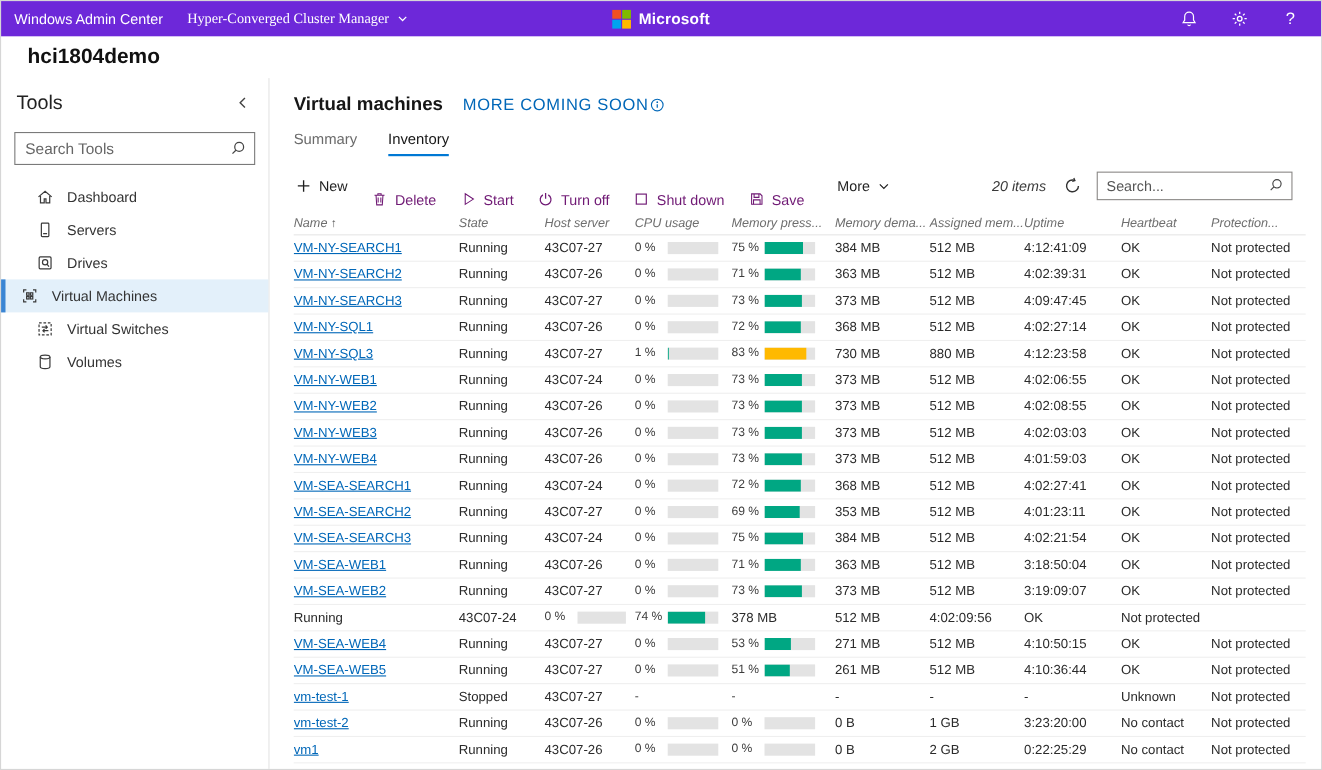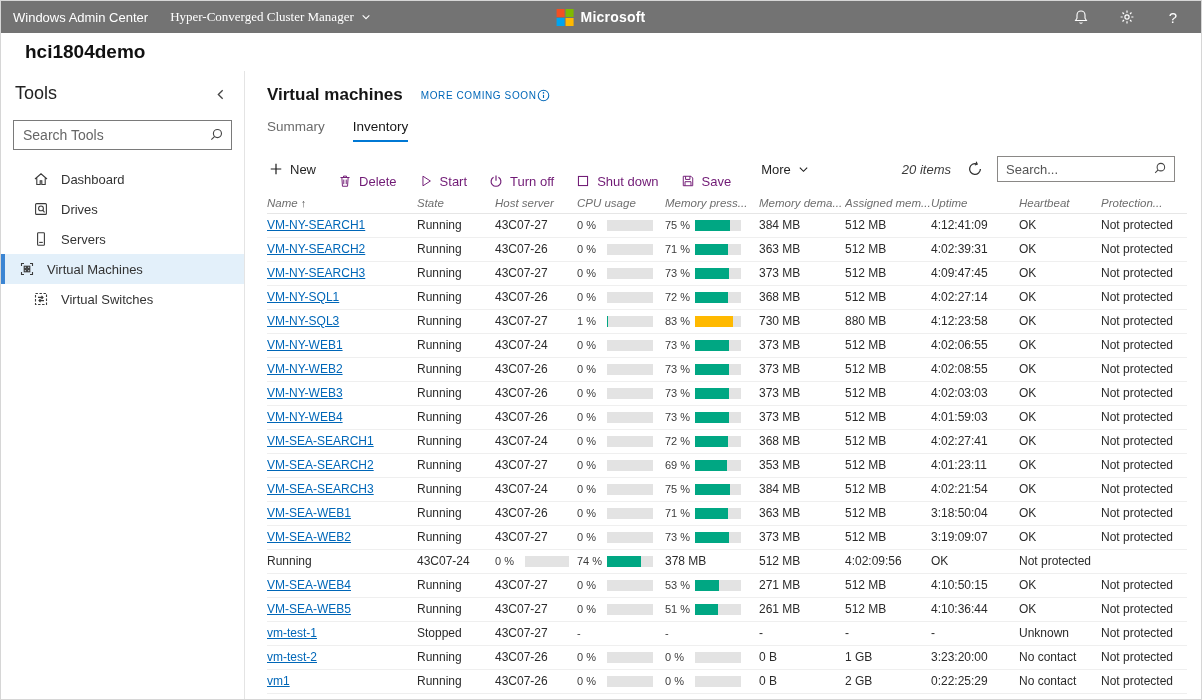--- a/index.html
+++ b/index.html
@@ -1,21 +1,21 @@
 <!DOCTYPE html>
 <html><head>
 <meta charset="utf-8">
 <style>
   * { box-sizing: border-box; margin: 0; padding: 0; }
   html,body { width:1202px; height:700px; }
   body { font-family: "Liberation Sans", sans-serif; background:#fff; color:#2e2e2e; }
   .app { width:1202px; height:700px; border:1px solid #d6d6d6; display:flex; flex-direction:column; background:#fff; overflow:hidden; }
 
   
-  .topbar { height:32px; background:#737373; color:#fff; display:flex; align-items:center; position:relative; flex:0 0 32px; }
+  .topbar { height:32px; background:#6d28d9; color:#fff; display:flex; align-items:center; position:relative; flex:0 0 32px; }
   .topbar .left { display:flex; align-items:center; gap:22px; padding-left:12px; font-size:13px; }
   .tb-solution { display:flex; align-items:center; gap:7px; cursor:pointer;font-family:Liberation Serif, serif; }
   .tb-chevron svg { display:block; }
   .tb-center { position:absolute; left:50%; transform:translateX(-50%); display:flex; align-items:center; gap:7px; }
   .ms-logo { display:grid; grid-template-columns:8px 8px; grid-template-rows:8px 8px; gap:1px; }
   .ms-logo span { display:block; }
   .ms-name { font-size:14px; font-weight:bold; letter-spacing:.2px; }
   .tb-right { margin-left:auto; display:flex; align-items:center; gap:30px; padding-right:20px; }
   .tb-icon { color:#fff; width:16px; height:16px; display:flex; align-items:center; justify-content:center; cursor:pointer; font-size:15px; }
   .tb-icon svg { display:block; }
@@ -37,21 +37,21 @@
   .tools-search input::placeholder { color:#666; }
   .search-glyph { position:absolute; right:8px; top:7px; color:#444; }
   .nav-item { height:30px; display:flex; align-items:center; gap:12px; padding-left:28px; font-size:13px; color:#333; cursor:pointer; border-left:4px solid transparent; }
   .nav-item .nic { width:16px; height:16px; color:#3a3a3a; flex:0 0 16px; }
   .nav-item.selected { background:#e3f0fa; border-left-color:#3b85d3; padding-left:14px; }
 
   
   .main { flex:1; padding:10px 14px 0 22px; min-width:0; }
   .title-row { display:flex; align-items:center; margin-top:4px; }
   .title-row h2 { font-size:17px; font-weight:bold; color:#161616; }
-  .badge { margin-left:18px; font-size:10px; letter-spacing:.6px; color:#0067b8; display:flex; align-items:center; gap:1px; cursor:pointer; }
+  .badge { margin-left:18px; font-size:15px; letter-spacing:.6px; color:#0067b8; display:flex; align-items:center; gap:1px; cursor:pointer; }
   .badge svg { display:block; }
 
   .tabs { display:flex; gap:28px; margin-top:14px; }
   .tab { font-size:13.5px; padding-bottom:6px; cursor:pointer; border-bottom:2px solid transparent; color:#6b6b6b; }
   .tab.active { color:#161616; border-bottom-color:#0078d4; }
 
   .toolbar { display:flex; align-items:center; margin-top:10px; height:34px; }
   .tbtn { display:flex; align-items:center; gap:7px; font-size:13px; padding:0 11px; height:30px; cursor:pointer; color:#1f1f1f; }
   .tbtn:first-child { padding-left:2px; }
   .tbtn.disabled { color:#701a75; cursor:default;margin-top:24px; }
@@ -151,35 +151,35 @@
           <span class="nic">
             <svg width="16" height="16" viewBox="0 0 16 16">
                 <path d="M2 8l6-5.2L14 8M3.8 7.2v6.3h3.4v-3.7h1.6v3.7h3.4V7.2" fill="none" stroke="currentColor" stroke-width="1.1"></path>
               </svg>
           </span>
           <span>Dashboard</span>
         </div>
         <div class="nav-item">
           <span class="nic">
             <svg width="16" height="16" viewBox="0 0 16 16">
-                <rect x="2.6" y="2.6" width="10.8" height="10.8" rx="1" fill="none" stroke="currentColor" stroke-width="1.1"></rect>
-                <circle cx="8" cy="7.4" r="2.4" fill="none" stroke="currentColor" stroke-width="1.1"></circle>
-                <path d="M9.7 9.1l1.8 2.2" stroke="currentColor" stroke-width="1.1"></path>
+                <rect x="4.6" y="1.8" width="6.8" height="12.4" rx="0.8" fill="none" stroke="currentColor" stroke-width="1.1"></rect>
+                <path d="M6.2 11.4h3.6" stroke="currentColor" stroke-width="1.1"></path>
               </svg>
           </span>
-          <span>Drives</span>
+          <span>Servers</span>
         </div>
         <div class="nav-item">
           <span class="nic">
             <svg width="16" height="16" viewBox="0 0 16 16">
-                <rect x="4.6" y="1.8" width="6.8" height="12.4" rx="0.8" fill="none" stroke="currentColor" stroke-width="1.1"></rect>
-                <path d="M6.2 11.4h3.6" stroke="currentColor" stroke-width="1.1"></path>
+                <rect x="2.6" y="2.6" width="10.8" height="10.8" rx="1" fill="none" stroke="currentColor" stroke-width="1.1"></rect>
+                <circle cx="8" cy="7.4" r="2.4" fill="none" stroke="currentColor" stroke-width="1.1"></circle>
+                <path d="M9.7 9.1l1.8 2.2" stroke="currentColor" stroke-width="1.1"></path>
               </svg>
           </span>
-          <span>Servers</span>
+          <span>Drives</span>
         </div>
         <div class="nav-item selected">
           <span class="nic">
             <svg width="16" height="16" viewBox="0 0 16 16">
                 <g fill="none" stroke="currentColor" stroke-width="1.1">
                   <path d="M2.5 5V2.5H5M11 2.5h2.5V5M13.5 11v2.5H11M5 13.5H2.5V11"></path>
                   <rect x="5.2" y="5.2" width="2.2" height="2.2"></rect>
                   <rect x="8.6" y="5.2" width="2.2" height="2.2"></rect>
                   <rect x="5.2" y="8.6" width="2.2" height="2.2"></rect>
                   <rect x="8.6" y="8.6" width="2.2" height="2.2"></rect>
@@ -191,20 +191,31 @@
         <div class="nav-item">
           <span class="nic">
             <svg width="16" height="16" viewBox="0 0 16 16">
                 <g fill="none" stroke="currentColor" stroke-width="1.1">
                   <rect x="2.5" y="2.5" width="11" height="11" stroke-dasharray="2.4 1.6"></rect>
                   <path d="M5 6.4h5M8.5 4.8L10 6.4 8.5 8M11 9.6H6M7.5 8L6 9.6 7.5 11.2"></path>
                 </g>
               </svg>
           </span>
           <span>Virtual Switches</span>
+        </div>
+        <div class="nav-item">
+          <span class="nic">
+            <svg width="16" height="16" viewBox="0 0 16 16">
+                <g fill="none" stroke="currentColor" stroke-width="1.1">
+                  <ellipse cx="8" cy="3.6" rx="4.4" ry="1.7"></ellipse>
+                  <path d="M3.6 3.6v8.8c0 .95 2 1.7 4.4 1.7s4.4-.75 4.4-1.7V3.6"></path>
+                </g>
+              </svg>
+          </span>
+          <span>Volumes</span>
         </div>
       </div>
     </div>
 
     <div class="main">
 
       <div class="title-row">
         <h2>Virtual machines</h2>
         <span class="badge">
           <span>MORE COMING SOON</span>

